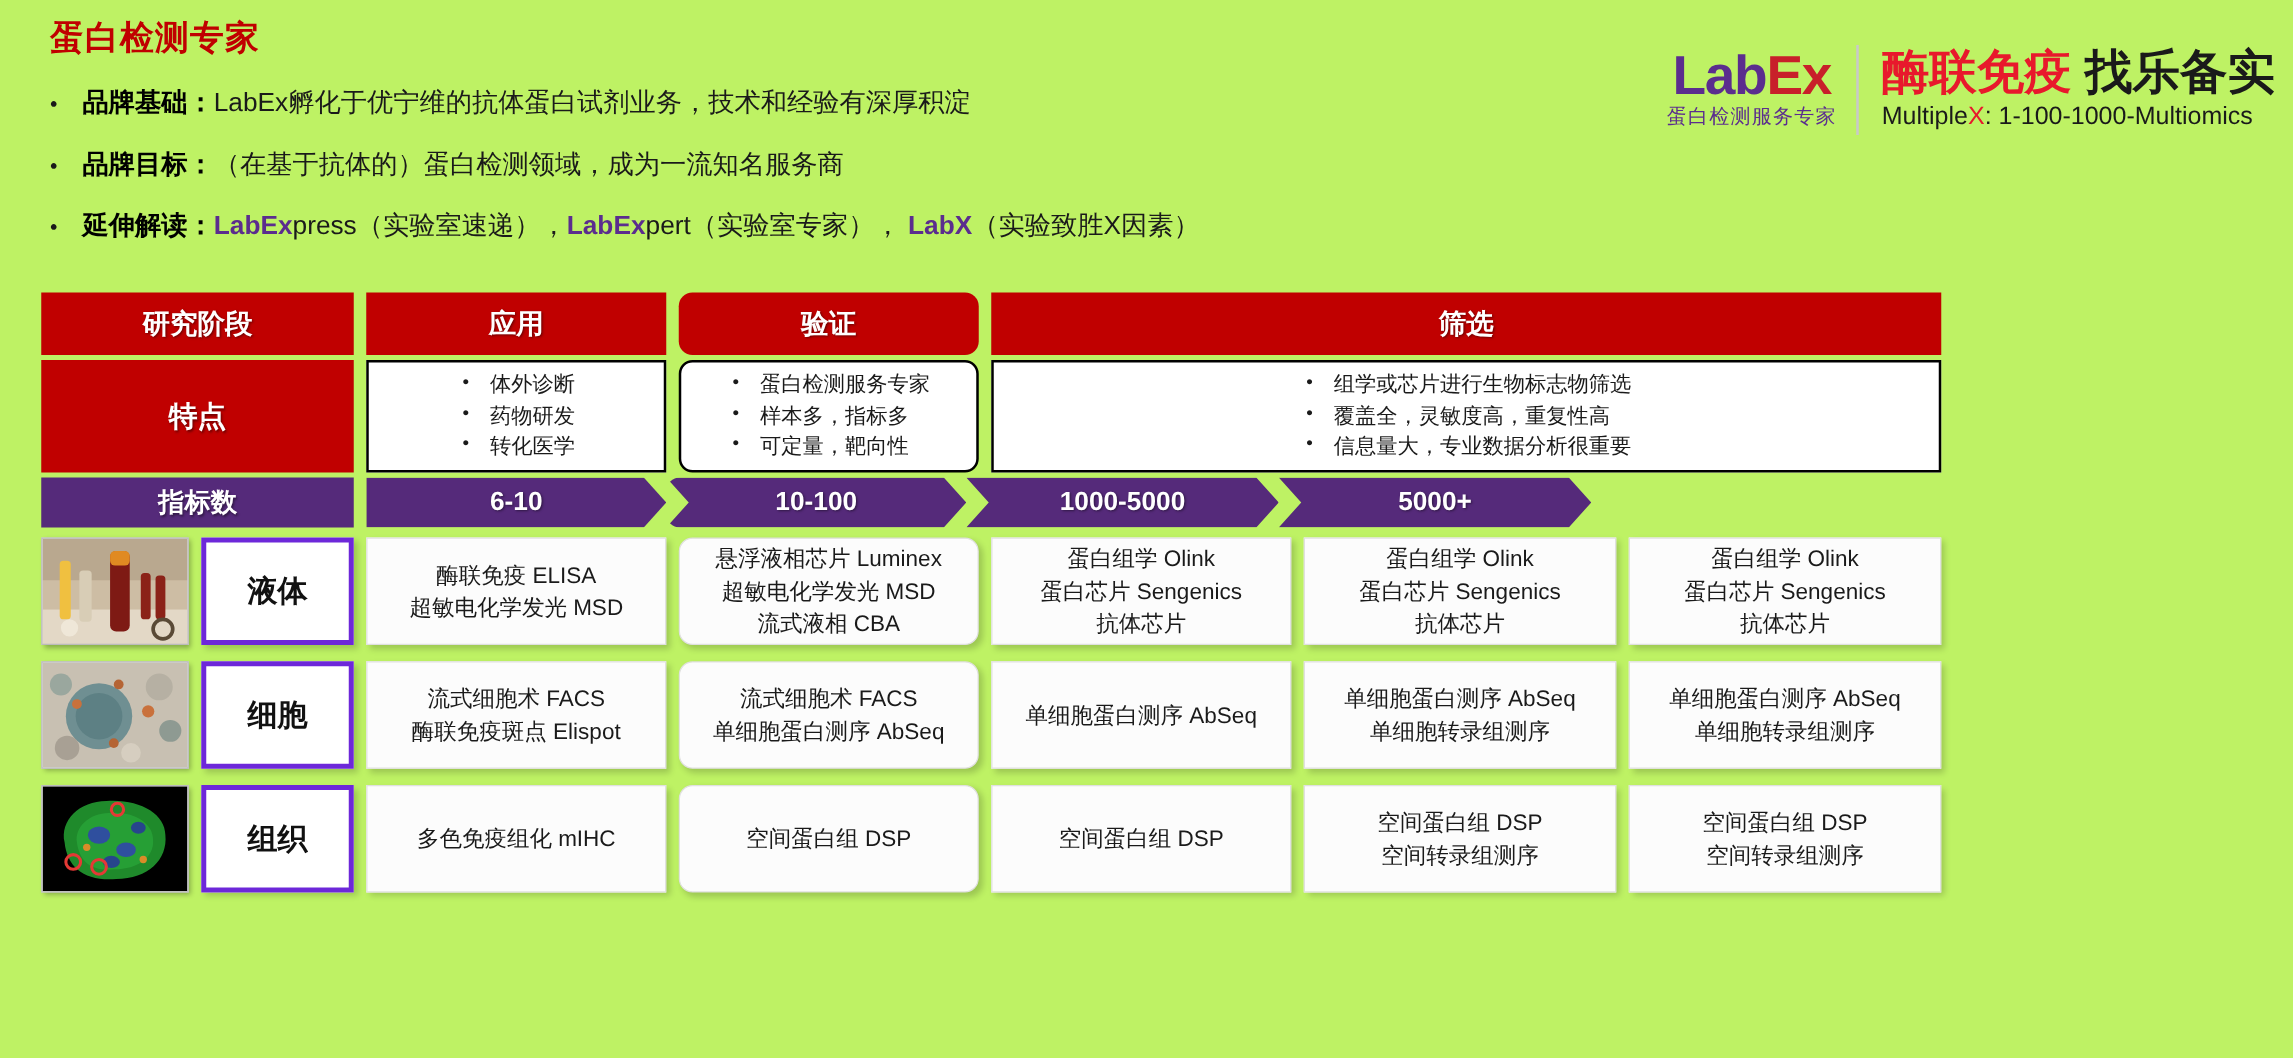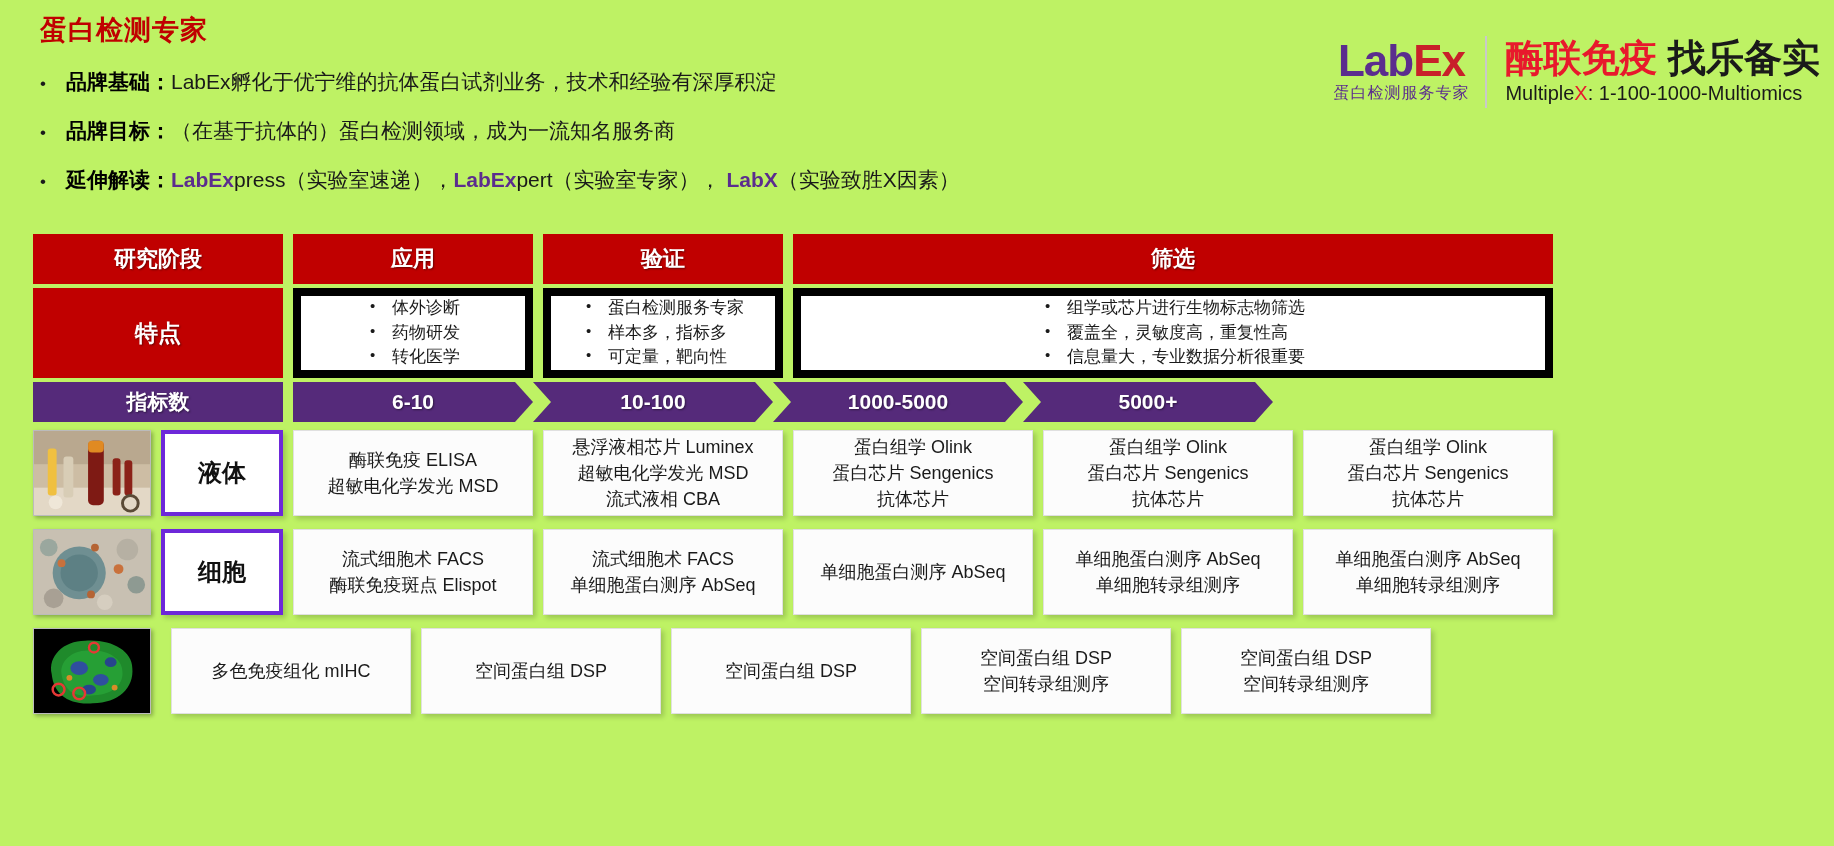--- a/index.html
+++ b/index.html
@@ -43,21 +43,21 @@
   .matrix { position: absolute; left: 33px; top: 234px; width: 1770px; }
 
   .row { display:flex; }
   .gap { width: 10px; flex: 0 0 10px; }
 
   
   .c-label { flex: 0 0 250px; }
   .c-img   { flex: 0 0 118px; }
   .c-name  { flex: 0 0 122px; }
   .c1 { flex: 0 0 240px; }
-  .c2 { flex: 0 0 240px; }
+  .c2 { flex: 0 0 240px; border-radius: 11px; }
   .c3 { flex: 0 0 240px; }
   .c4 { flex: 0 0 250px; }
   .c5 { flex: 0 0 250px; }
 
   
   .hrow { height: 50px; margin-bottom: 4px; }
   .hcell {
     background:#c00000; color:#fff; font-weight:bold; font-size:22px;
     display:flex; align-items:center; justify-content:center;
     text-shadow: 1px 1px 2px rgba(0,0,0,.45);
@@ -66,21 +66,21 @@
   .hcell.wide { flex: 0 0 760px; }
 
   
   .frow { height: 90px; margin-bottom: 4px; }
   .fcell-label {
     background:#c00000; color:#fff; font-weight:bold; font-size:23px;
     display:flex; align-items:center; justify-content:center; height:90px;
     text-shadow: 1px 1px 2px rgba(0,0,0,.45);
   }
   .fcell {
-    border: 8px solid #000000; background:#fff; height:90px;
+    border: 2px solid #000000; background:#fff; height:90px;
     display:flex; align-items:center; justify-content:center;
   }
   .fcell.wide { flex: 0 0 760px; }
   .fcell ul { list-style: none; }
   .fcell li {
     font-size:17px; color:#1a1a1a; line-height: 1.45;
     position: relative; padding-left: 26px; white-space: nowrap;
   }
   .fcell li::before {
     content:"•"; position:absolute; left:4px; top:-1px; font-size:15px; color:#1a1a1a;
@@ -331,20 +331,21 @@
           <ellipse cx="56" cy="62" rx="7" ry="5" fill="#27458c"></ellipse>
           <ellipse cx="78" cy="34" rx="6" ry="5" fill="#27458c"></ellipse>
           <circle cx="61" cy="19" r="5" fill="none" stroke="#e53935" stroke-width="2.5"></circle>
           <circle cx="25" cy="62" r="6" fill="none" stroke="#e53935" stroke-width="2.5"></circle>
           <circle cx="46" cy="66" r="6" fill="none" stroke="#e53935" stroke-width="2.5"></circle>
           <circle cx="36" cy="50" r="3" fill="#d98c28"></circle>
           <circle cx="82" cy="60" r="3" fill="#d98c28"></circle>
         </svg>
       </div>
       <div class="gap"></div>
+      <div class="namecell c-name">组织</div>
       <div class="gap"></div>
       <div class="dcell c1">
         <div class="lines">
           <div>多色免疫组化 mIHC</div>
         </div>
       </div>
       <div class="gap"></div>
       <div class="dcell c2">
         <div class="lines">
           <div>空间蛋白组 DSP</div>

